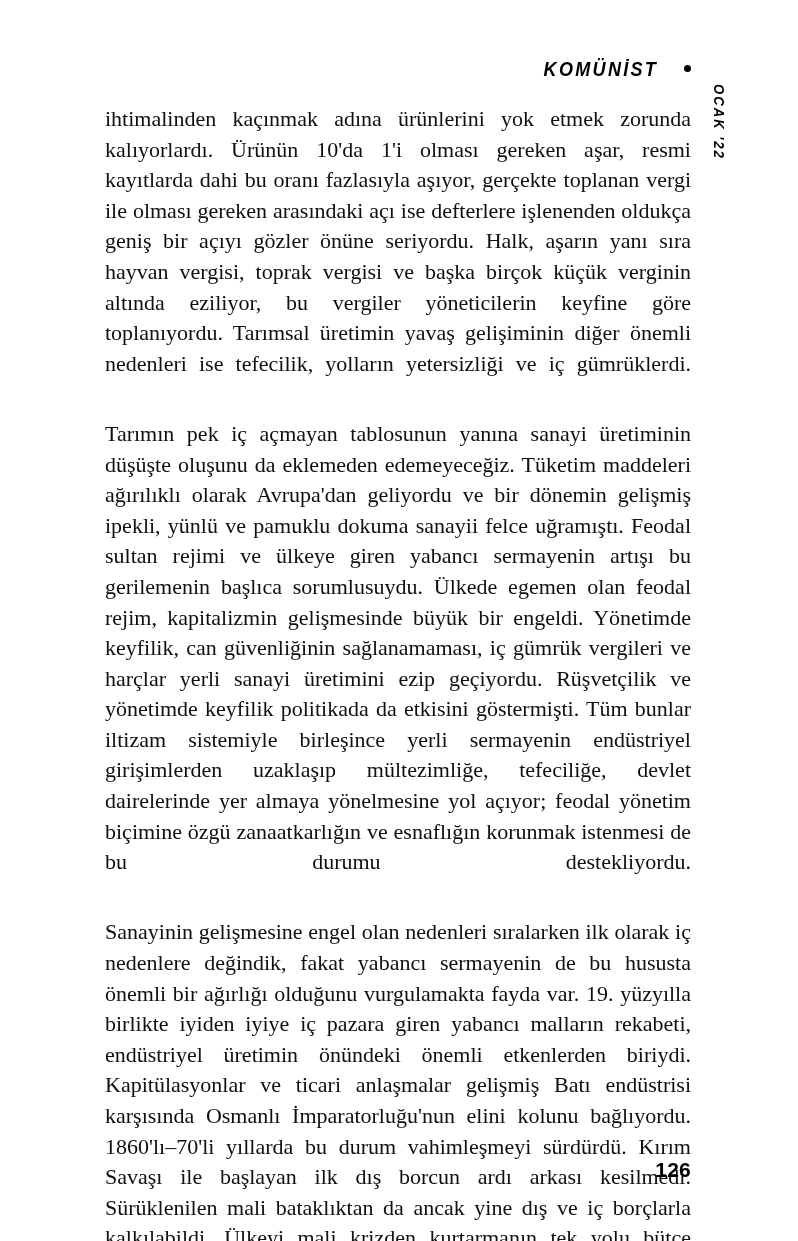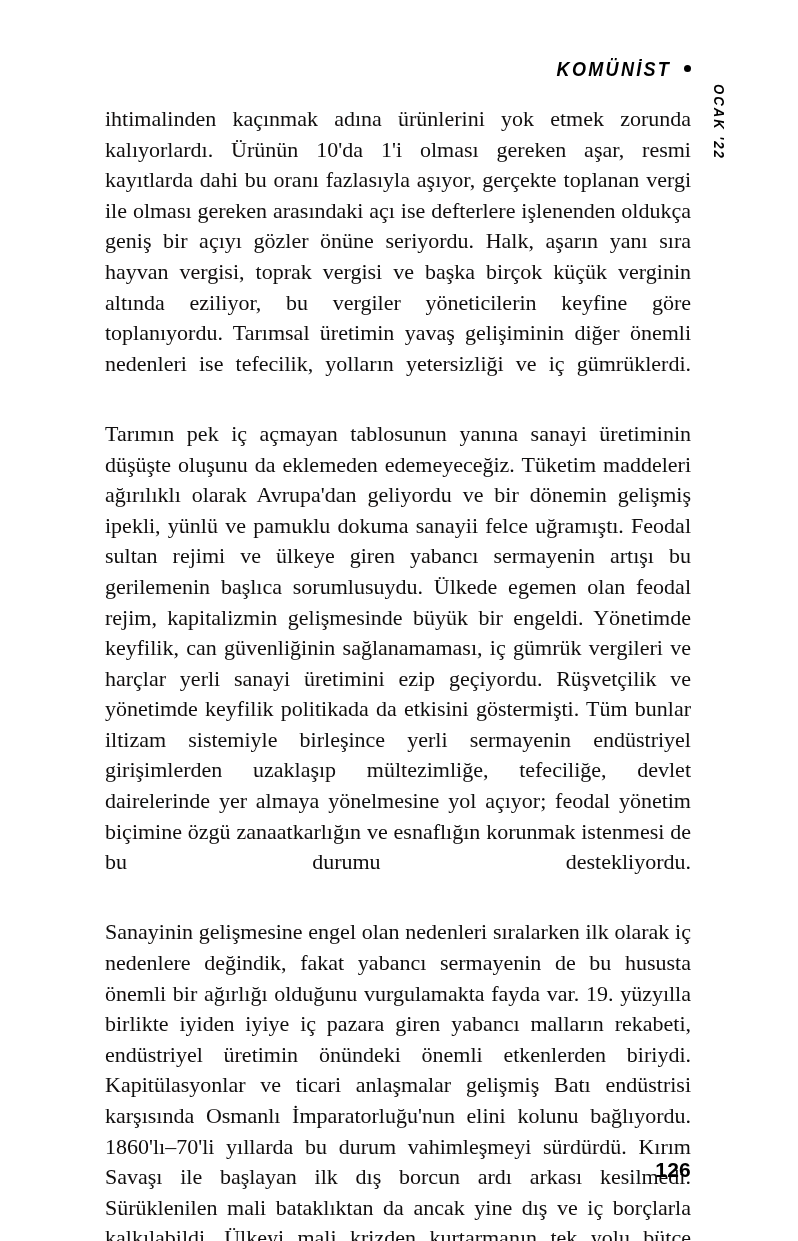--- a/index.html
+++ b/index.html
@@ -20,21 +20,21 @@
   
   .running-head {
     position: absolute;
     left: 105px;
     top: 52px;
     width: 586px;
     height: 34px;
     display: flex;
     align-items: center;
     justify-content: flex-end;
-    gap: 0px;
+    gap: 13px;
   }
 
   .masthead {
     font-family: "Liberation Sans", sans-serif;
     font-weight: bold;
     font-style: italic;
     font-size: 20.5px;
     letter-spacing: 2.6px;
     color: #000000;
     transform: scaleX(0.88);

